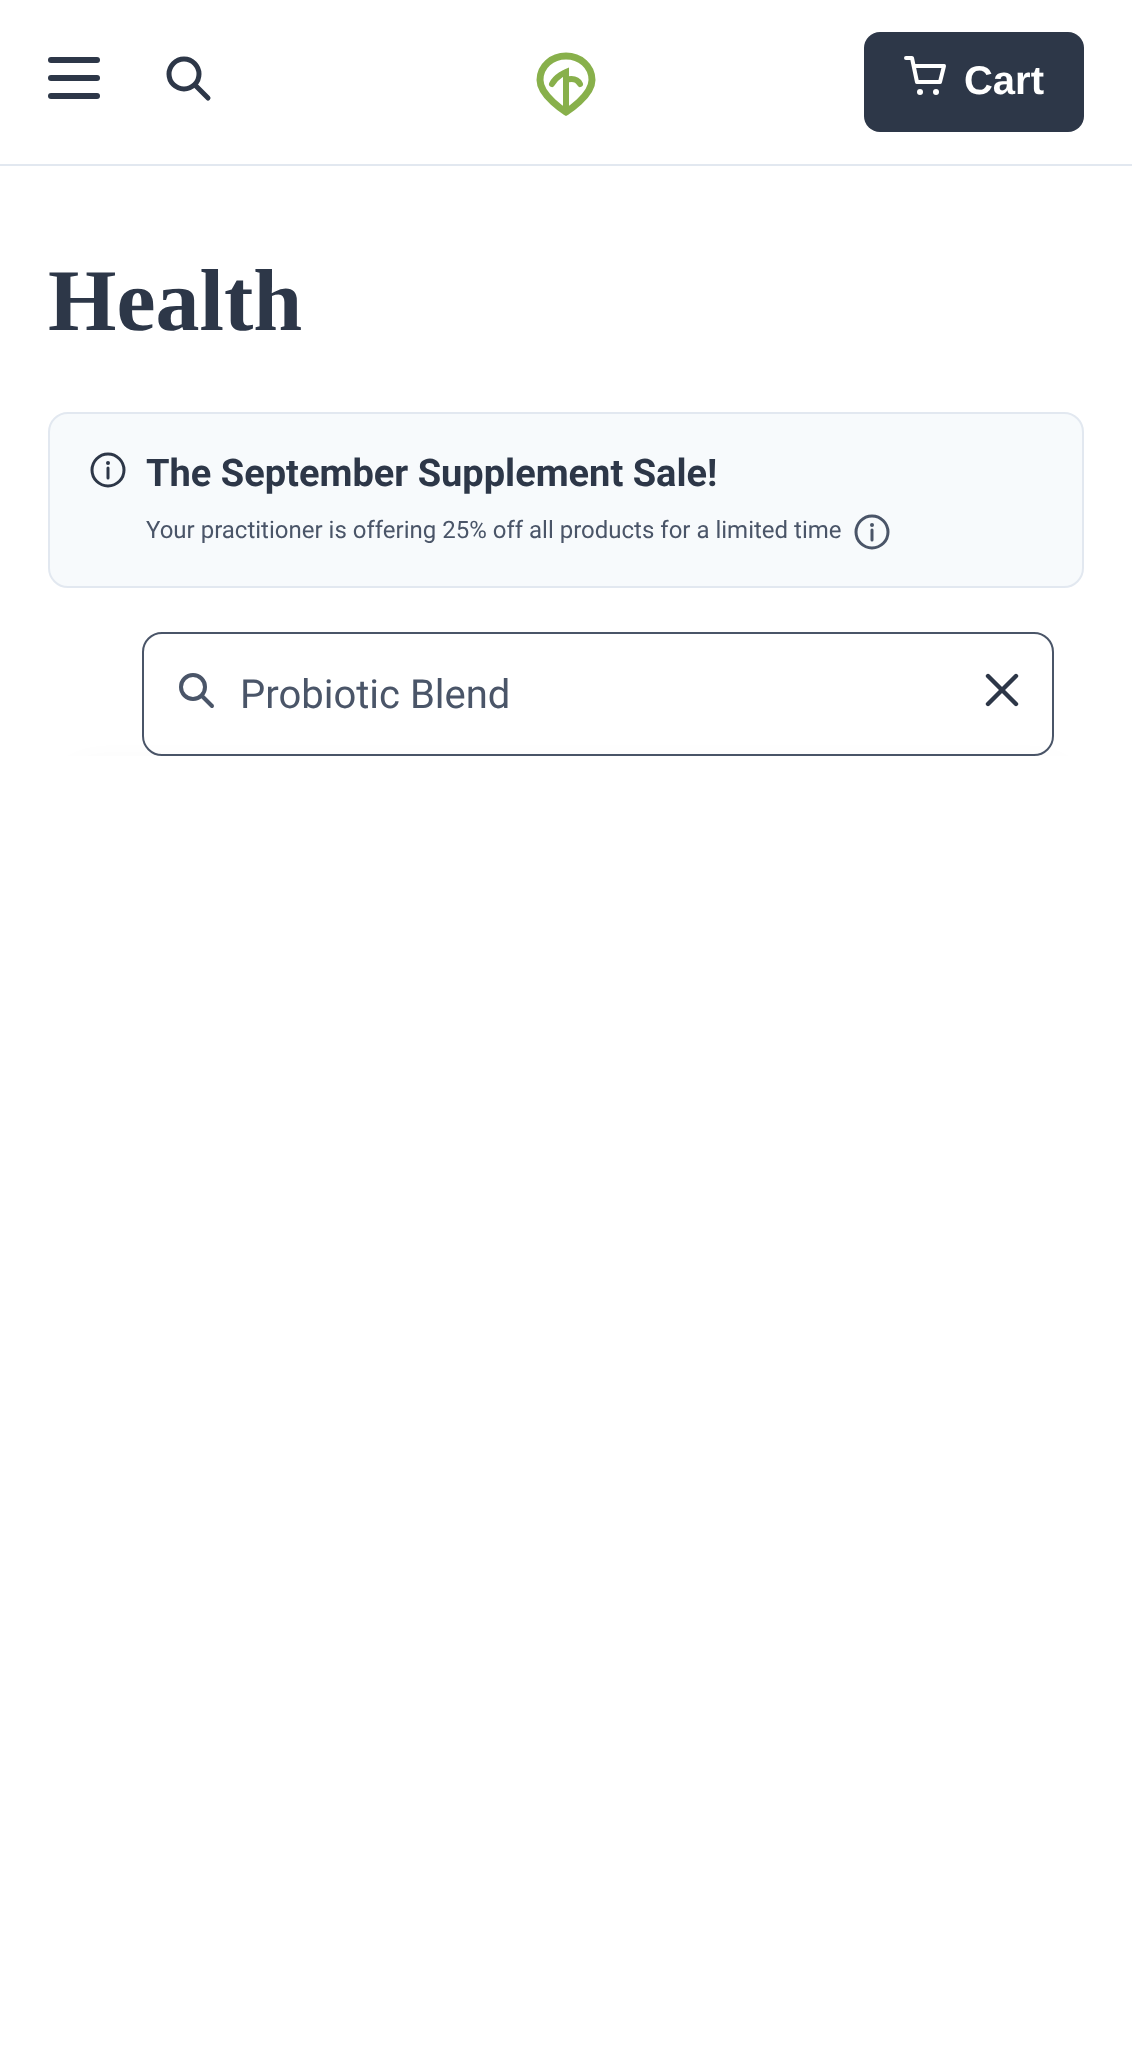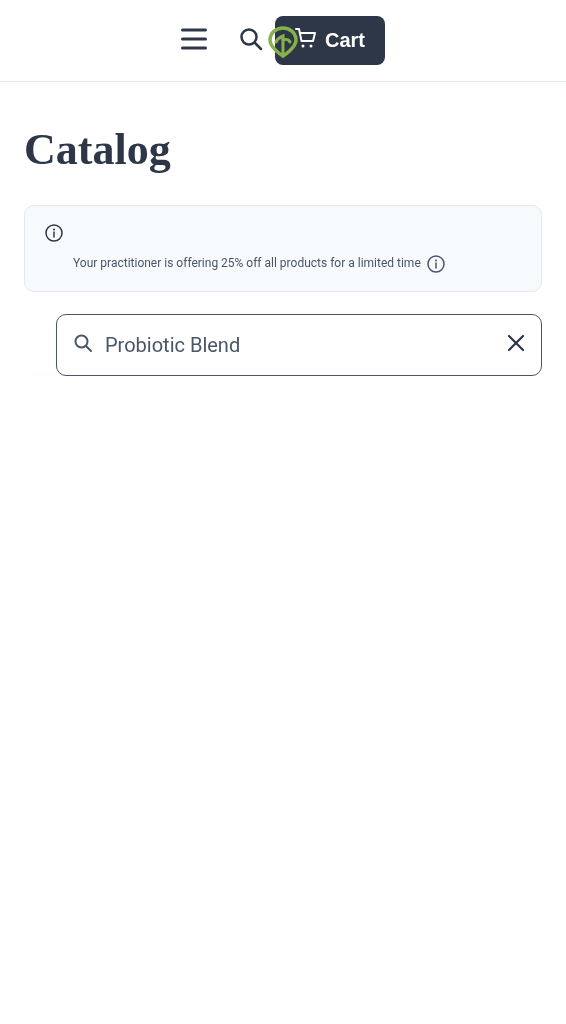--- a/index.html
+++ b/index.html
@@ -9,21 +9,21 @@
     }
     body {
       font-family: -apple-system, BlinkMacSystemFont, "Segoe UI", Roboto, Helvetica, Arial, sans-serif;
       width: 566px;
       background: #fff;
       color: #2d3748;
     }
     .header {
       display: flex;
       align-items: center;
-      justify-content: center;
+      justify-content: space-between;
       padding: 16px 24px;
       border-bottom: 1px solid #e2e8f0;
       gap: 12px;
     }
     .header-left {
       display: flex;
       align-items: center;
       gap: 32px;
     }
     .menu-icon {
@@ -84,21 +84,21 @@
       flex-wrap: wrap;
       align-items: center;
       gap: 4px;
     }
     .info-icon-inline {
       display: inline-flex;
       vertical-align: middle;
       margin-left: 2px;
     }
     .search-wrapper {
-      margin: 22px 24px 0;
+      margin: 22px 39px 0;
       position: relative;
       padding-left: 32px;
     }
     .search-box {
       border: 1.5px solid #4a5568;
       border-radius: 10px;
       display: flex;
       align-items: center;
       padding: 18px 16px;
       gap: 12px;
@@ -193,31 +193,32 @@
       <svg width="22" height="20" viewBox="0 0 22 20" fill="none">
         <path d="M1 1 L4 1 L6.5 13 L18 13 L20 5 L5 5" stroke="#fff" stroke-width="2" fill="none" stroke-linejoin="round" stroke-linecap="round"></path>
         <circle cx="8" cy="18" r="1.5" fill="#fff"></circle>
         <circle cx="16" cy="18" r="1.5" fill="#fff"></circle>
       </svg>
     </span>
     <span>Cart</span>
   </button>
 </div>
 
-<h1 class="page-title">Catalog</h1>
+<h1 class="page-title">Health</h1>
 
 <div class="banner">
   <div class="banner-title-row">
     <span>
       <svg width="18" height="18" viewBox="0 0 18 18" fill="none">
         <circle cx="9" cy="9" r="8" stroke="#2d3748" stroke-width="1.5"></circle>
         <circle cx="9" cy="5.5" r="1" fill="#2d3748"></circle>
         <line x1="9" y1="8" x2="9" y2="13" stroke="#2d3748" stroke-width="1.5" stroke-linecap="round"></line>
       </svg>
     </span>
+    <span class="banner-title">The September Supplement Sale!</span>
   </div>
   <div class="banner-body">
     <span>Your practitioner is offering 25% off all products for a limited time</span>
     <span class="info-icon-inline">
       <svg width="18" height="18" viewBox="0 0 18 18" fill="none">
         <circle cx="9" cy="9" r="8" stroke="#4a5568" stroke-width="1.5"></circle>
         <circle cx="9" cy="5.5" r="1" fill="#4a5568"></circle>
         <line x1="9" y1="8" x2="9" y2="13" stroke="#4a5568" stroke-width="1.5" stroke-linecap="round"></line>
       </svg>
     </span>

